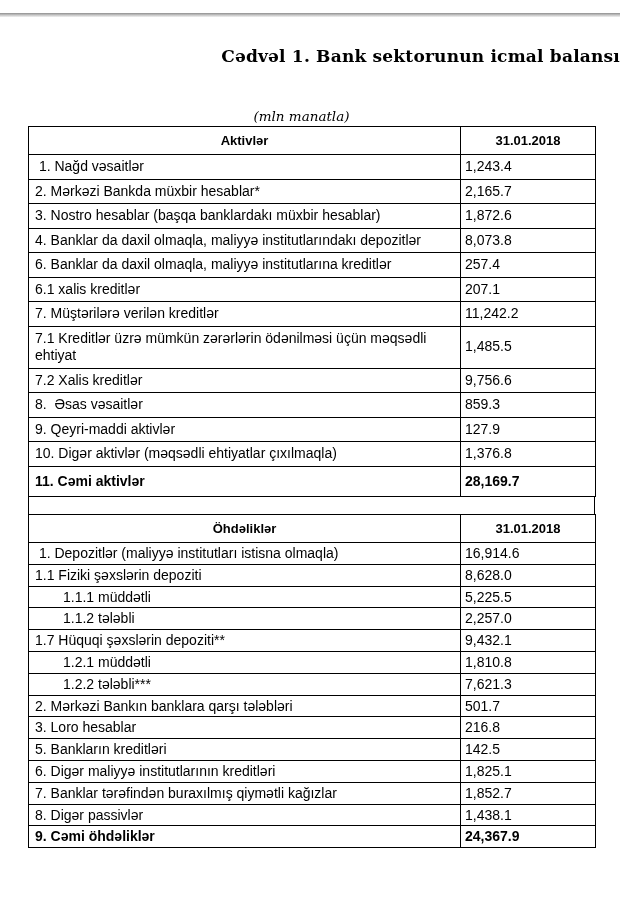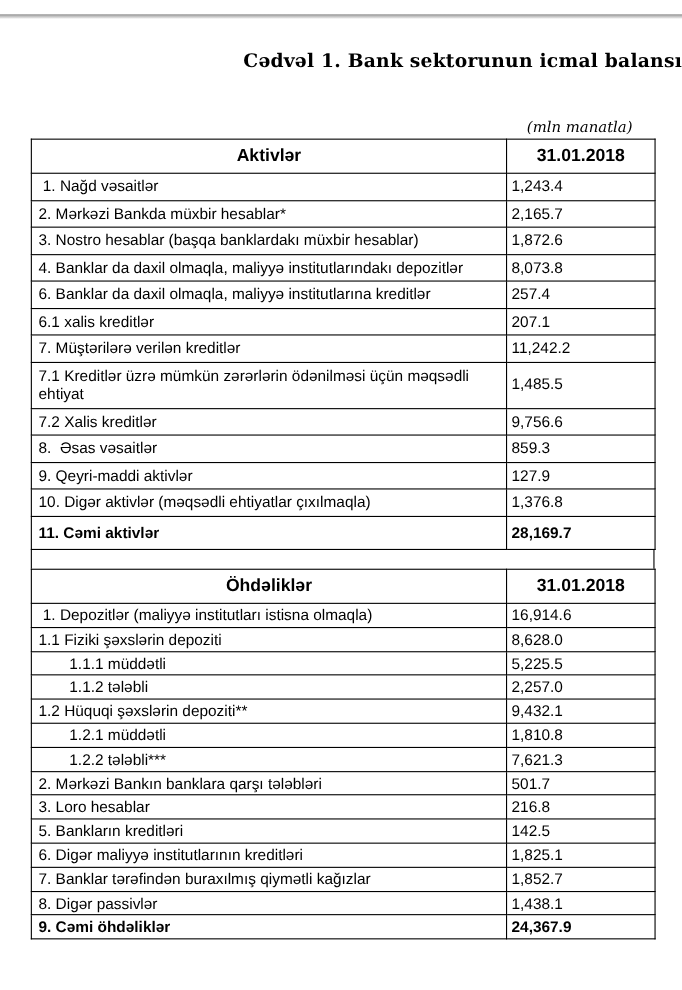--- a/index.html
+++ b/index.html
@@ -21,37 +21,37 @@
     text-align: right;
     font-family: "DejaVu Serif", "Liberation Serif", serif;
     font-weight: bold;
     font-size: 17px;
     letter-spacing: 0.2px;
   }
   .unit-note {
     width: 567px;
     margin: 42px 0 2px 28px;
     padding-right: 20px;
-    text-align: right;
+    text-align: center;
     font-family: "DejaVu Serif", "Liberation Serif", serif;
     font-style: italic;
     font-size: 13.5px;
   }
   table.balance {
     margin-left: 28px;
     width: 567px;
     border-collapse: collapse;
     border: 1.5px solid #000000;
     table-layout: fixed;
   }
   table.balance th, table.balance td {
     border: 1px solid #000000;
   }
   table.balance th {
-    font-size: 16px;
+    font-size: 13px;
     font-weight: bold;
     text-align: center;
     padding: 6px 4px;
   }
   .label-cell {
     text-align: left;
     font-size: 14px;
     line-height: 1.25;
     padding: 3px 6px;
     white-space: pre-wrap;
@@ -180,21 +180,21 @@
       </tr>
       <tr>
         <td class="label-cell indent-1">1.1.1 müddətli</td>
         <td class="value-cell">5,225.5</td>
       </tr>
       <tr>
         <td class="label-cell indent-1">1.1.2 tələbli</td>
         <td class="value-cell">2,257.0</td>
       </tr>
       <tr>
-        <td class="label-cell">1.2 Hüquqi şəxslərin depoziti**</td>
+        <td class="label-cell">1.7 Hüquqi şəxslərin depoziti**</td>
         <td class="value-cell">9,432.1</td>
       </tr>
       <tr>
         <td class="label-cell indent-1">1.2.1 müddətli</td>
         <td class="value-cell">1,810.8</td>
       </tr>
       <tr>
         <td class="label-cell indent-1">1.2.2 tələbli***</td>
         <td class="value-cell">7,621.3</td>
       </tr>

